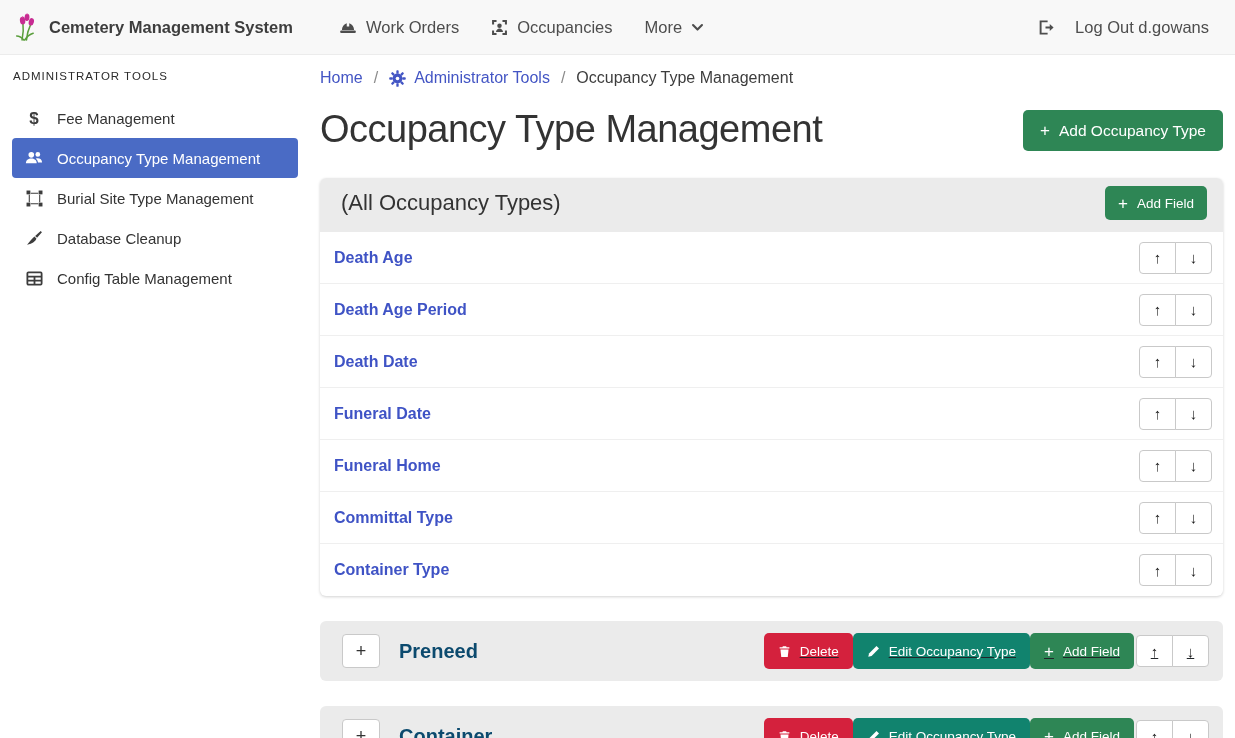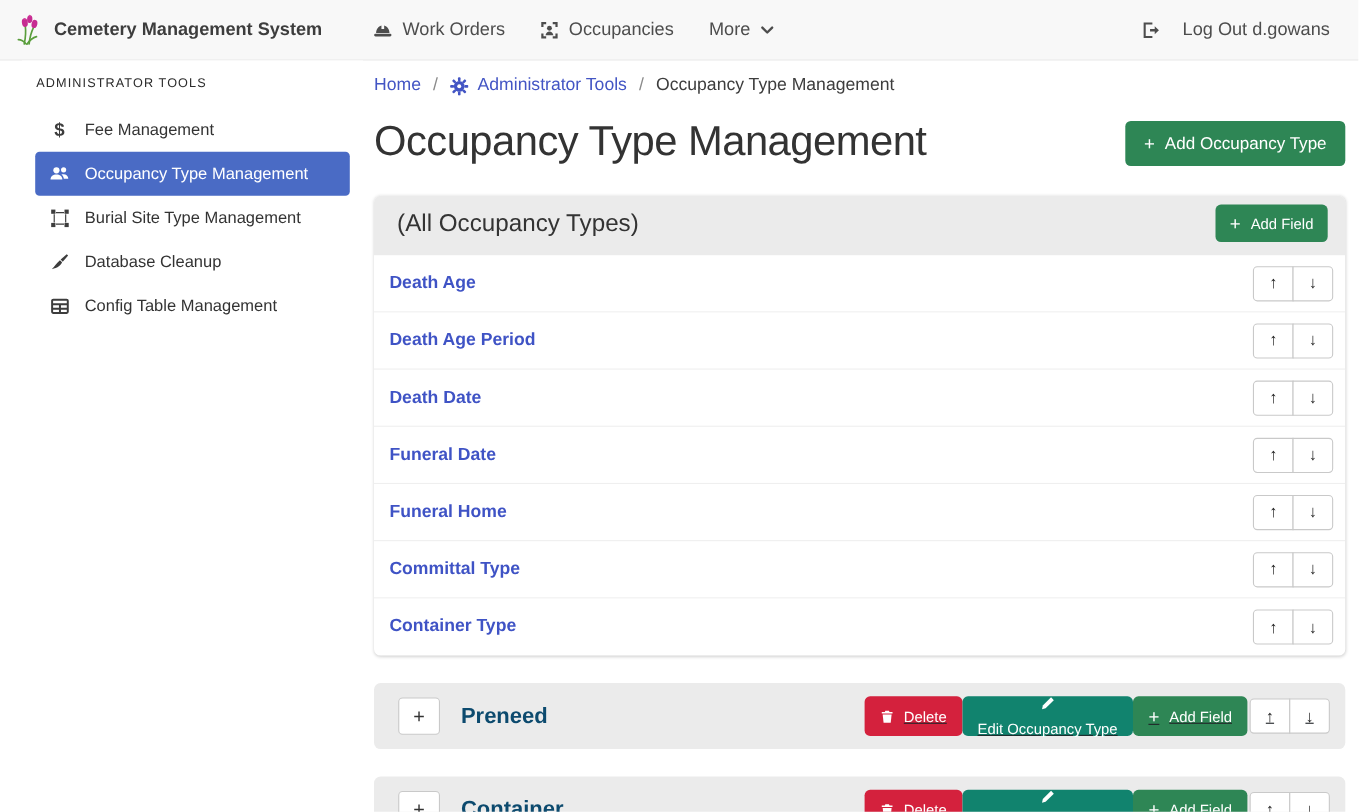--- a/index.html
+++ b/index.html
@@ -13,21 +13,21 @@
     font-size: 16.5px; color: #3d3d3d; margin-right: 30px; cursor: pointer; }
   .nav-link { display: flex; align-items: center; gap: 9px; font-size: 16.5px;
     color: #4d4d4d; margin: 0 16px; cursor: pointer; }
   .navbar-spacer { flex: 1; }
   .logout-link { display: flex; align-items: center; gap: 21px; font-size: 16.5px;
     color: #4d4d4d; cursor: pointer; }
   .icon { display: inline-flex; align-items: center; justify-content: center; line-height: 1; }
   .icon svg { display: block; }
 
   
-  .layout { display: flex; height: 683px; margin-left: 20px; }
+  .layout { display: flex; height: 683px; }
   .sidebar { width: 310px; flex: 0 0 310px; padding: 12px 12px 0 12px; background: #fff; }
   .main { flex: 1; padding: 0 12px 0 10px; }
 
   
   .side-heading { font-size: 11.5px; letter-spacing: 1px; color: #2b2b2b;
     margin: 3px 0 16px 1px; }
   .side-item { display: flex; align-items: center; gap: 13px; height: 40px;
     padding: 0 12px; border-radius: 4px; font-size: 15px; color: #333; cursor: pointer; }
   .side-item .icon { width: 20px; color: #3d3d3d; justify-content: center; }
   .side-item.active { background: #4a6bc5; color: #fff; }
@@ -44,21 +44,21 @@
   
   .title-row { display: flex; align-items: flex-start; justify-content: space-between;
     margin-top: 18px; }
   .page-title { font-size: 38px; font-weight: 400; color: #333; line-height: 1.3;
     letter-spacing: -0.5px; }
 
   
   .btn { border: none; border-radius: 5px; color: #fff; display: inline-flex;
     align-items: center; gap: 9px; cursor: pointer; font-family: inherit; white-space: nowrap; }
   .btn-green { background: #2e8655; }
-  .btn-teal  { background: #11836e; flex-direction: column; }
+  .btn-teal  { background: #11836e; }
   .btn-red   { background: #d4213d; }
   .btn-lg { height: 41px; padding: 0 17px; font-size: 15.5px; margin-top: 5px; }
   .btn-sm { height: 34px; padding: 0 13px; font-size: 13.5px; }
   .btn-bar { height: 36px; padding: 0 14px; font-size: 13.5px; }
   .plus-glyph { font-size: 17px; font-weight: 400; line-height: 1; }
 
   
   .card { margin-top: 24px; border-radius: 6px; background: #fff;
     box-shadow: 0 1px 3px rgba(0,0,0,.18); overflow: hidden; }
   .card-header { background: #ebebeb; height: 54px; display: flex; align-items: center;

